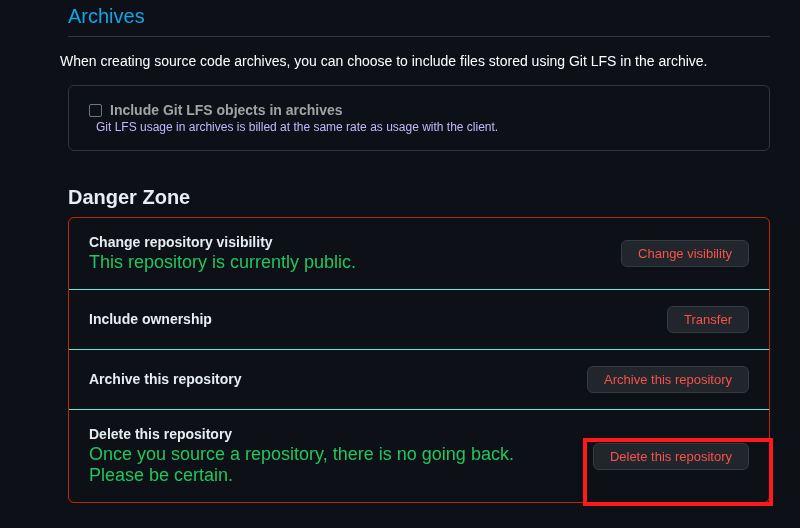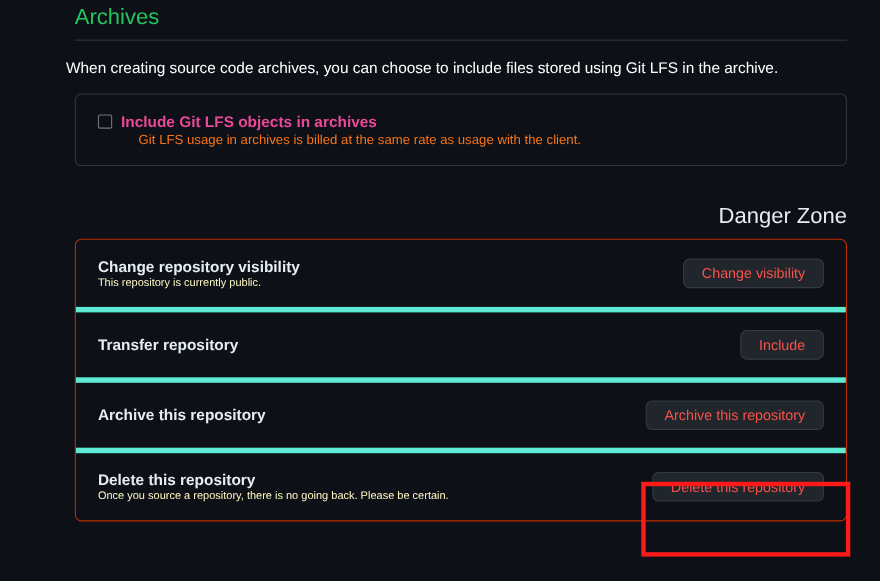--- a/index.html
+++ b/index.html
@@ -12,21 +12,21 @@
       height: 528px;
       background: #0d1117;
       font-family: -apple-system, BlinkMacSystemFont, "Segoe UI", Helvetica, Arial, sans-serif;
       color: #e6edf3;
       padding: 0 30px;
       overflow: hidden;
     }
     .section-header {
       font-size: 20px;
       font-weight: 400;
-      color: #22c55e;
+      color: #0ea5e9;
       padding: 5px 0 8px 0;
       border-bottom: 1px solid #30363d;
       margin-left: 38px;
     }
     .archives-section {
       margin-bottom: 30px;
     }
     .archives-desc {
       font-size: 14px;
       color: #ffffff;
@@ -48,66 +48,65 @@
       width: 13px;
       height: 13px;
       border: 1px solid #6e7681;
       border-radius: 2px;
       background: #0d1117;
       cursor: pointer;
     }
     .checkbox-label {
       font-size: 14px;
       font-weight: 600;
-      color: #ec4899;
+      color: #a3a3a3;
     }
     .checkbox-desc {
       font-size: 12px;
-      color: #f97316;
-      margin-left: 37px;
+      color: #c4b5fd;
+      margin-left: 7px;
       margin-top: 2px;
     }
     .danger-header {
       font-size: 20px;
-      font-weight: 400;
+      font-weight: 700;
       color: #e6edf3;
       padding: 5px 0 8px 0;
       margin-left: 38px;
-      text-align: right;
     }
     .danger-box {
       border: 1px solid #bd2c00;
       border-radius: 6px;
       margin-left: 38px;
       overflow: hidden;
     }
     .danger-row {
       display: flex;
       justify-content: space-between;
       align-items: center;
       padding: 16px 20px;
-      border-bottom: 5px solid #5eead4;
+      border-bottom: 1px solid #5eead4;
     }
     .danger-row:last-child {
       border-bottom: none;
       gap: 32px;
     }
     .danger-row-text {
       flex: 1;
       padding-right: 20px;
     }
     .danger-row-title {
       font-size: 14px;
       font-weight: 600;
       color: #e6edf3;
       margin-bottom: 2px;
     }
     .danger-row-desc {
-      font-size: 10px;
-      color: #fef9c3;
+      font-size: 18px;
+      color: #22c55e;
     }
     .danger-btn {
       background: #21262d;
       border: 1px solid #363b42;
       color: #f85149;
       font-size: 13px;
       font-weight: 400;
       padding: 5px 16px;
       border-radius: 6px;
       cursor: pointer;
@@ -142,23 +141,23 @@
     <div class="danger-row">
       <div class="danger-row-text">
         <div class="danger-row-title">Change repository visibility</div>
         <div class="danger-row-desc">This repository is currently public.</div>
       </div>
       <button class="danger-btn">Change visibility</button>
     </div>
 
     <div class="danger-row">
       <div class="danger-row-text">
-        <div class="danger-row-title">Transfer repository</div>
+        <div class="danger-row-title">Include ownership</div>
       </div>
-      <button class="danger-btn">Include</button>
+      <button class="danger-btn">Transfer</button>
     </div>
 
     <div class="danger-row">
       <div class="danger-row-text">
         <div class="danger-row-title">Archive this repository</div>
       </div>
       <button class="danger-btn">Archive this repository</button>
     </div>
 
     <div class="danger-row" style="position: relative;">

